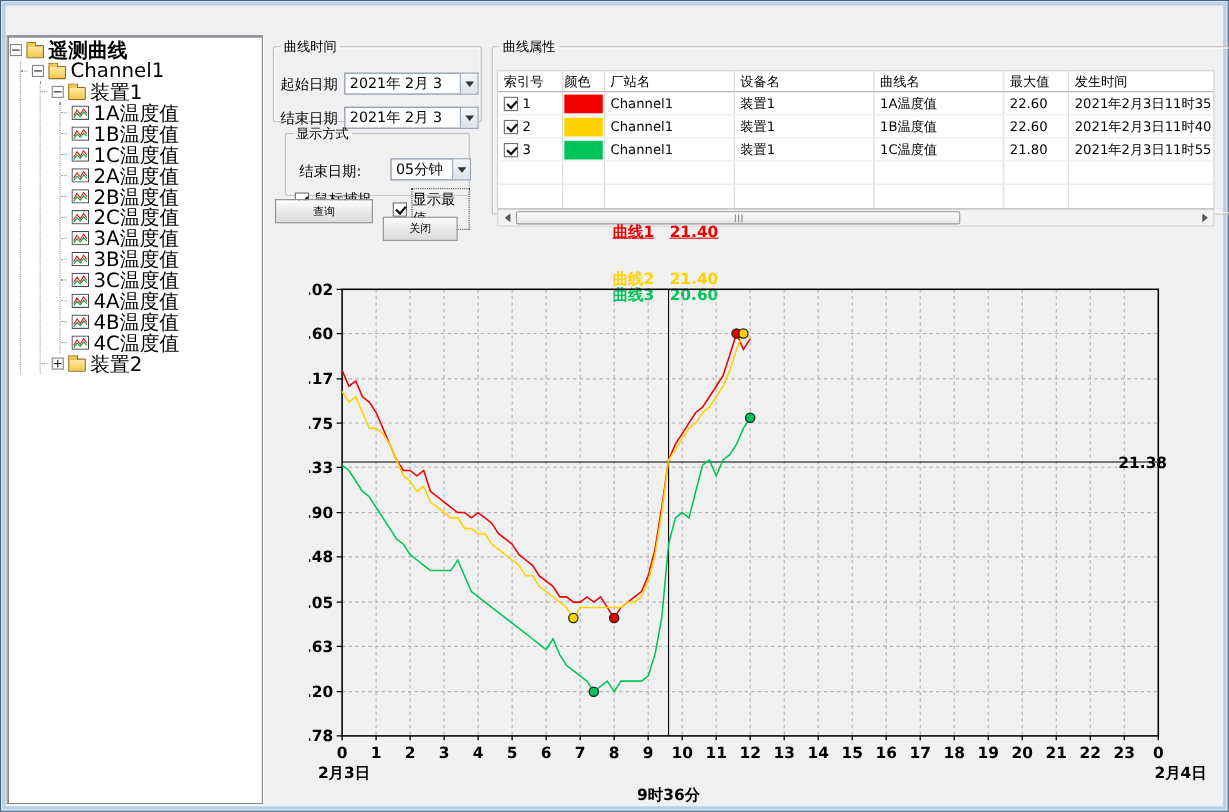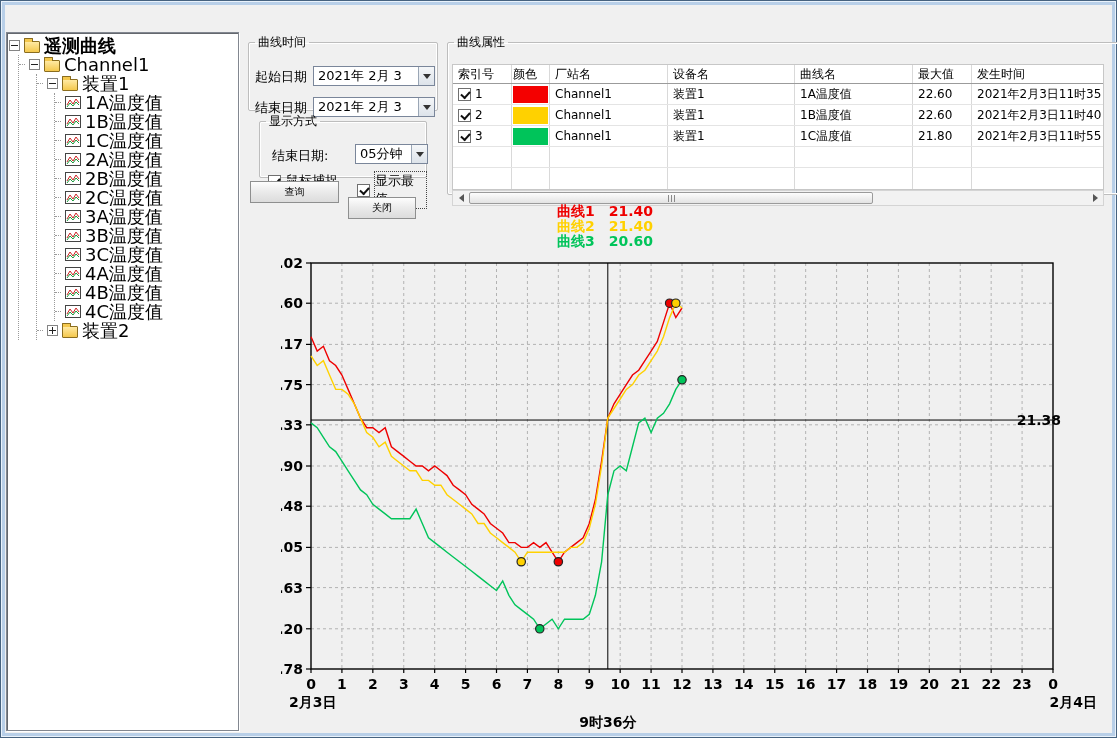--- a/index.html
+++ b/index.html
@@ -365,25 +365,25 @@
           <i></i>
           <i></i>
         </span>
       <span class="sb-arrow" style="right:1px;">
           <i class="tri-right"></i>
         </span>
     </div>
   </fieldset>
 
   <div class="chart-legend" id="chart-legend">
-      <div class="legend-line" style="color: rgb(238, 0, 0);">
+      <div class="legend-line" style="color: rgb(238, 0, 0); text-decoration: underline;">
         <span>曲线1</span>
         <span>21.40</span>
       </div>
-      <div class="legend-line" style="color: rgb(255, 209, 0);">
+      <div class="legend-line" style="color: rgb(255, 209, 0); margin-top: 28px;">
         <span>曲线2</span>
         <span>21.40</span>
       </div>
       <div class="legend-line" style="color: rgb(0, 196, 90);">
         <span>曲线3</span>
         <span>20.60</span>
       </div>
     </div>
 
   <div class="chart-wrap">

